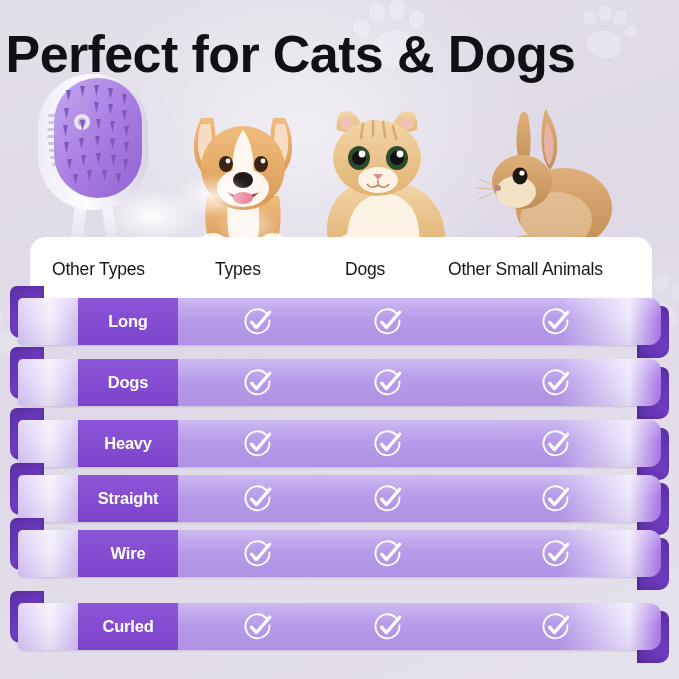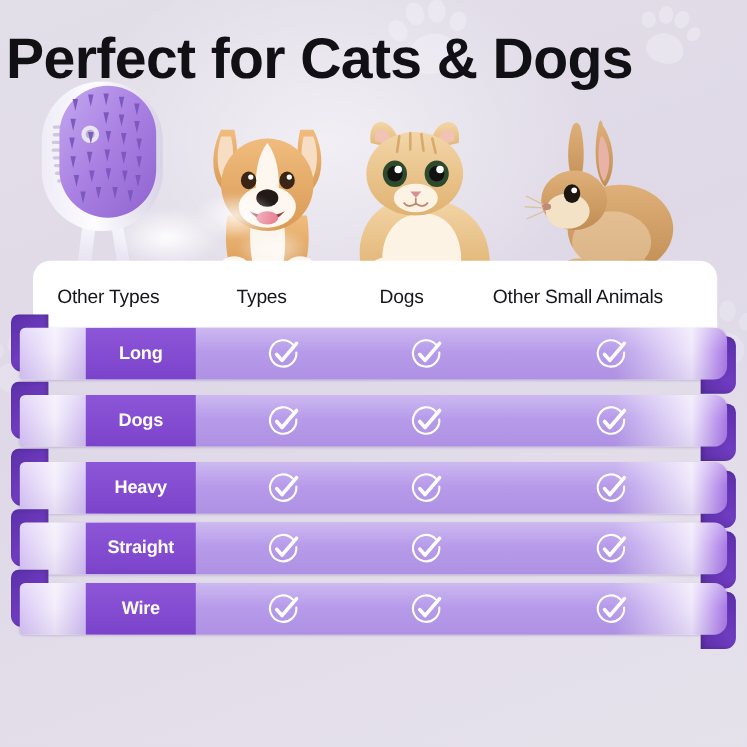--- a/index.html
+++ b/index.html
@@ -477,15 +477,41 @@
             </svg>
           </div>
           <div class="ck k2">
             <svg viewBox="0 0 30 30" aria-hidden="true">
               <path d="M23.2 6.1 A12 12 0 1 0 26.4 13.4" fill="none" stroke="#ffffff" stroke-width="1.9" stroke-linecap="round"></path>
               <path d="M8.6 15.2 L13.4 20.6 L26.6 5.2" fill="none" stroke="#ffffff" stroke-width="3.3" stroke-linecap="round" stroke-linejoin="round"></path>
             </svg>
           </div>
         </div>
       </div>
+      <div class="ribbon" style="top: 305px;">
+        <div class="tail-l"></div>
+        <div class="tail-r"></div>
+        <div class="band">
+          <div class="sheen"></div>
+          <div class="chip">Curled</div>
+          <div class="ck k0">
+            <svg viewBox="0 0 30 30" aria-hidden="true">
+              <path d="M23.2 6.1 A12 12 0 1 0 26.4 13.4" fill="none" stroke="#ffffff" stroke-width="1.9" stroke-linecap="round"></path>
+              <path d="M8.6 15.2 L13.4 20.6 L26.6 5.2" fill="none" stroke="#ffffff" stroke-width="3.3" stroke-linecap="round" stroke-linejoin="round"></path>
+            </svg>
+          </div>
+          <div class="ck k1">
+            <svg viewBox="0 0 30 30" aria-hidden="true">
+              <path d="M23.2 6.1 A12 12 0 1 0 26.4 13.4" fill="none" stroke="#ffffff" stroke-width="1.9" stroke-linecap="round"></path>
+              <path d="M8.6 15.2 L13.4 20.6 L26.6 5.2" fill="none" stroke="#ffffff" stroke-width="3.3" stroke-linecap="round" stroke-linejoin="round"></path>
+            </svg>
+          </div>
+          <div class="ck k2">
+            <svg viewBox="0 0 30 30" aria-hidden="true">
+              <path d="M23.2 6.1 A12 12 0 1 0 26.4 13.4" fill="none" stroke="#ffffff" stroke-width="1.9" stroke-linecap="round"></path>
+              <path d="M8.6 15.2 L13.4 20.6 L26.6 5.2" fill="none" stroke="#ffffff" stroke-width="3.3" stroke-linecap="round" stroke-linejoin="round"></path>
+            </svg>
+          </div>
+        </div>
+      </div>
     </div>
 
 </div>
 
 </body></html>

